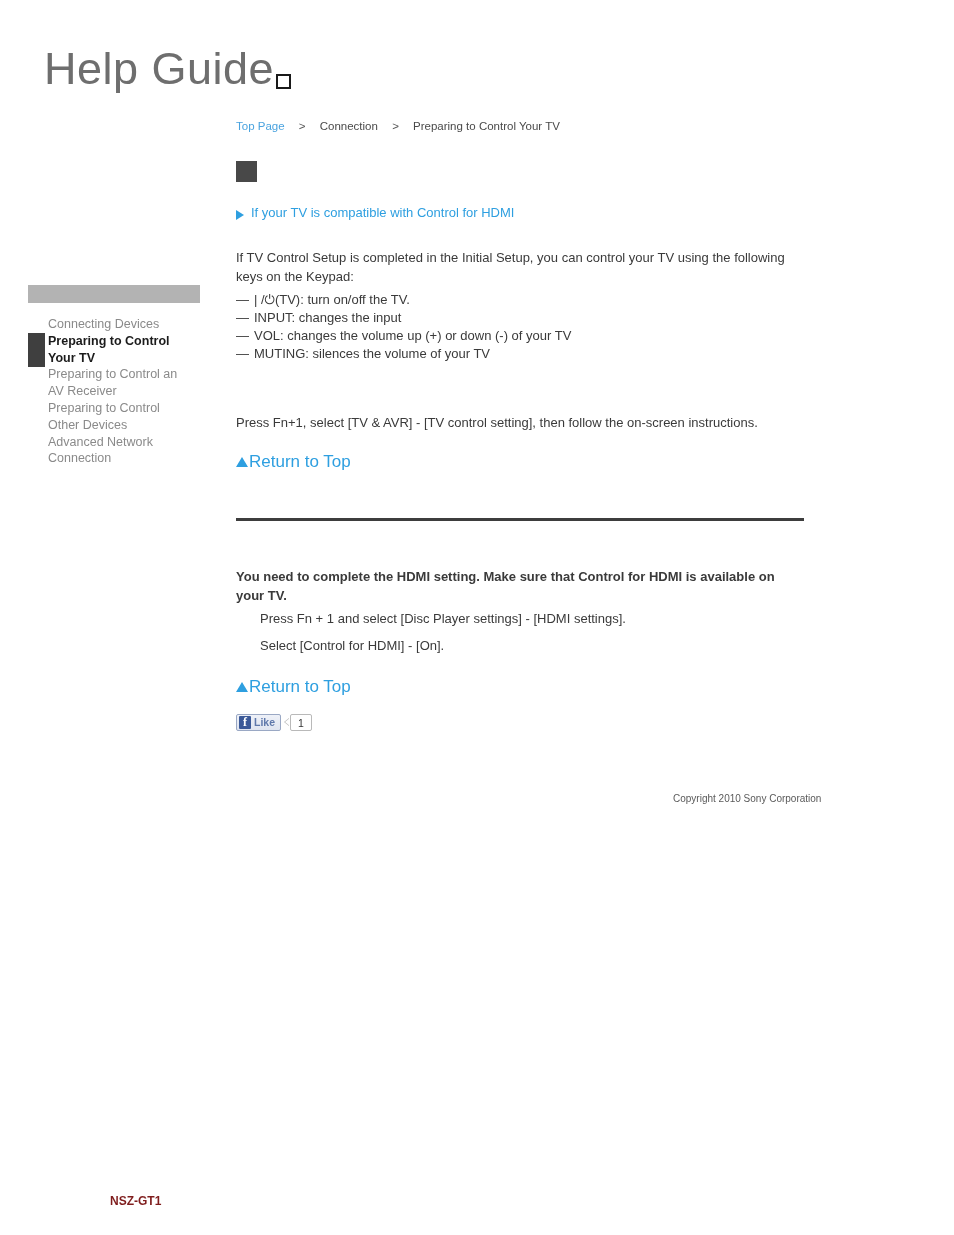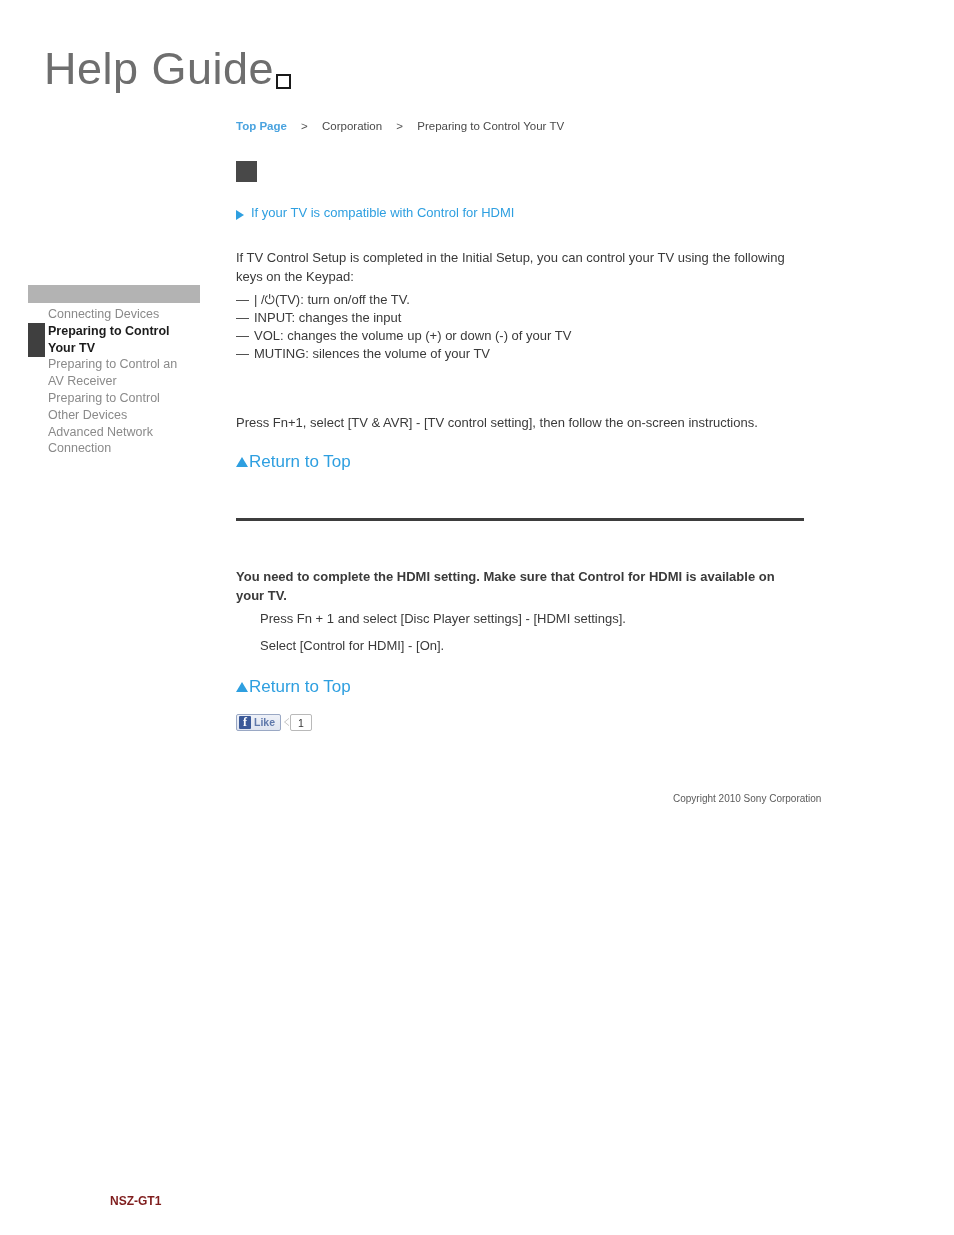--- a/index.html
+++ b/index.html
@@ -47,21 +47,20 @@
     position: absolute;
     left: 236px;
     top: 120px;
     font-size: 11.5px;
     color: #4a4a4a;
     white-space: nowrap;
   }
   .breadcrumb .crumb-link {
     color: #4aa3df;
     text-decoration: none;
-    font-weight: bold;
   }
   .breadcrumb .crumb-sep {
     color: #555;
     margin: 0 11px;
   }
   .breadcrumb .crumb-current {
     color: #4a4a4a;
   }
 
   
@@ -80,21 +79,21 @@
     left: 28px;
     top: 285px;
     width: 172px;
   }
   .sidebar-header-bar {
     width: 172px;
     height: 18px;
     background: #b3b3b3;
   }
   .sidebar-list {
-    margin-top: 3px;
+    margin-top: 13px;
     position: relative;
   }
   .sidebar-item {
     font-size: 12.5px;
     line-height: 16.8px;
     color: #8a8a8a;
     padding-left: 20px;
     width: 152px;
     box-sizing: border-box;
   }
@@ -316,21 +315,21 @@
 <body>
 
 <div class="logo-wrap">
   <div class="logo-text">Help Guide</div>
   <div class="logo-broken-img"></div>
 </div>
 
 <div class="breadcrumb">
   <a class="crumb-link" href="#">Top Page</a>
   <span class="crumb-sep">&gt;</span>
-  <span class="crumb-current">Corporation</span>
+  <span class="crumb-current">Connection</span>
   <span class="crumb-sep">&gt;</span>
   <span class="crumb-current">Preparing to Control Your TV</span>
 </div>
 
 <div class="heading-img"></div>
 
 <div class="sidebar">
   <div class="sidebar-header-bar"></div>
   <div class="sidebar-list">
     <div class="active-marker" style="top: 17px; height: 34px;"></div>

